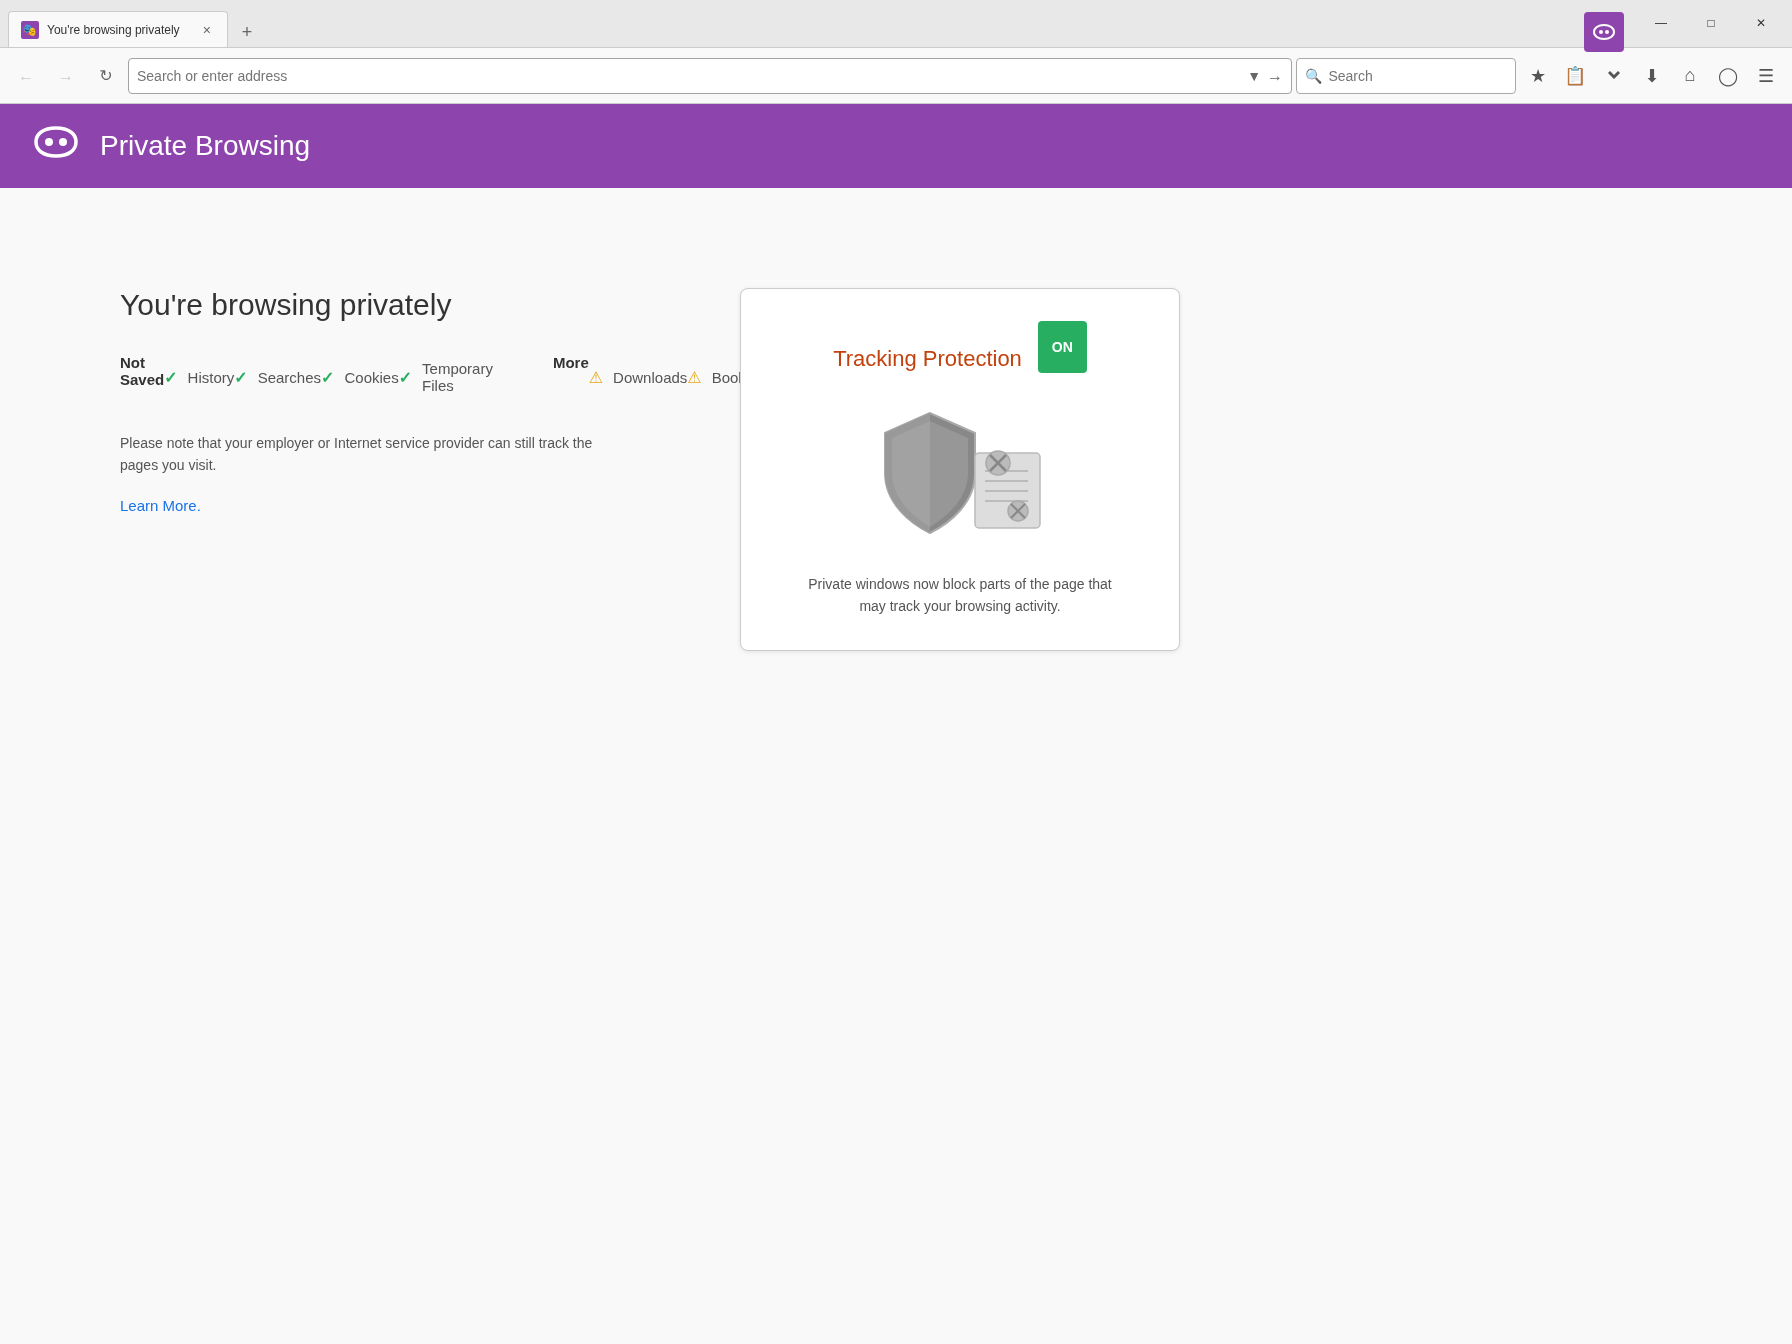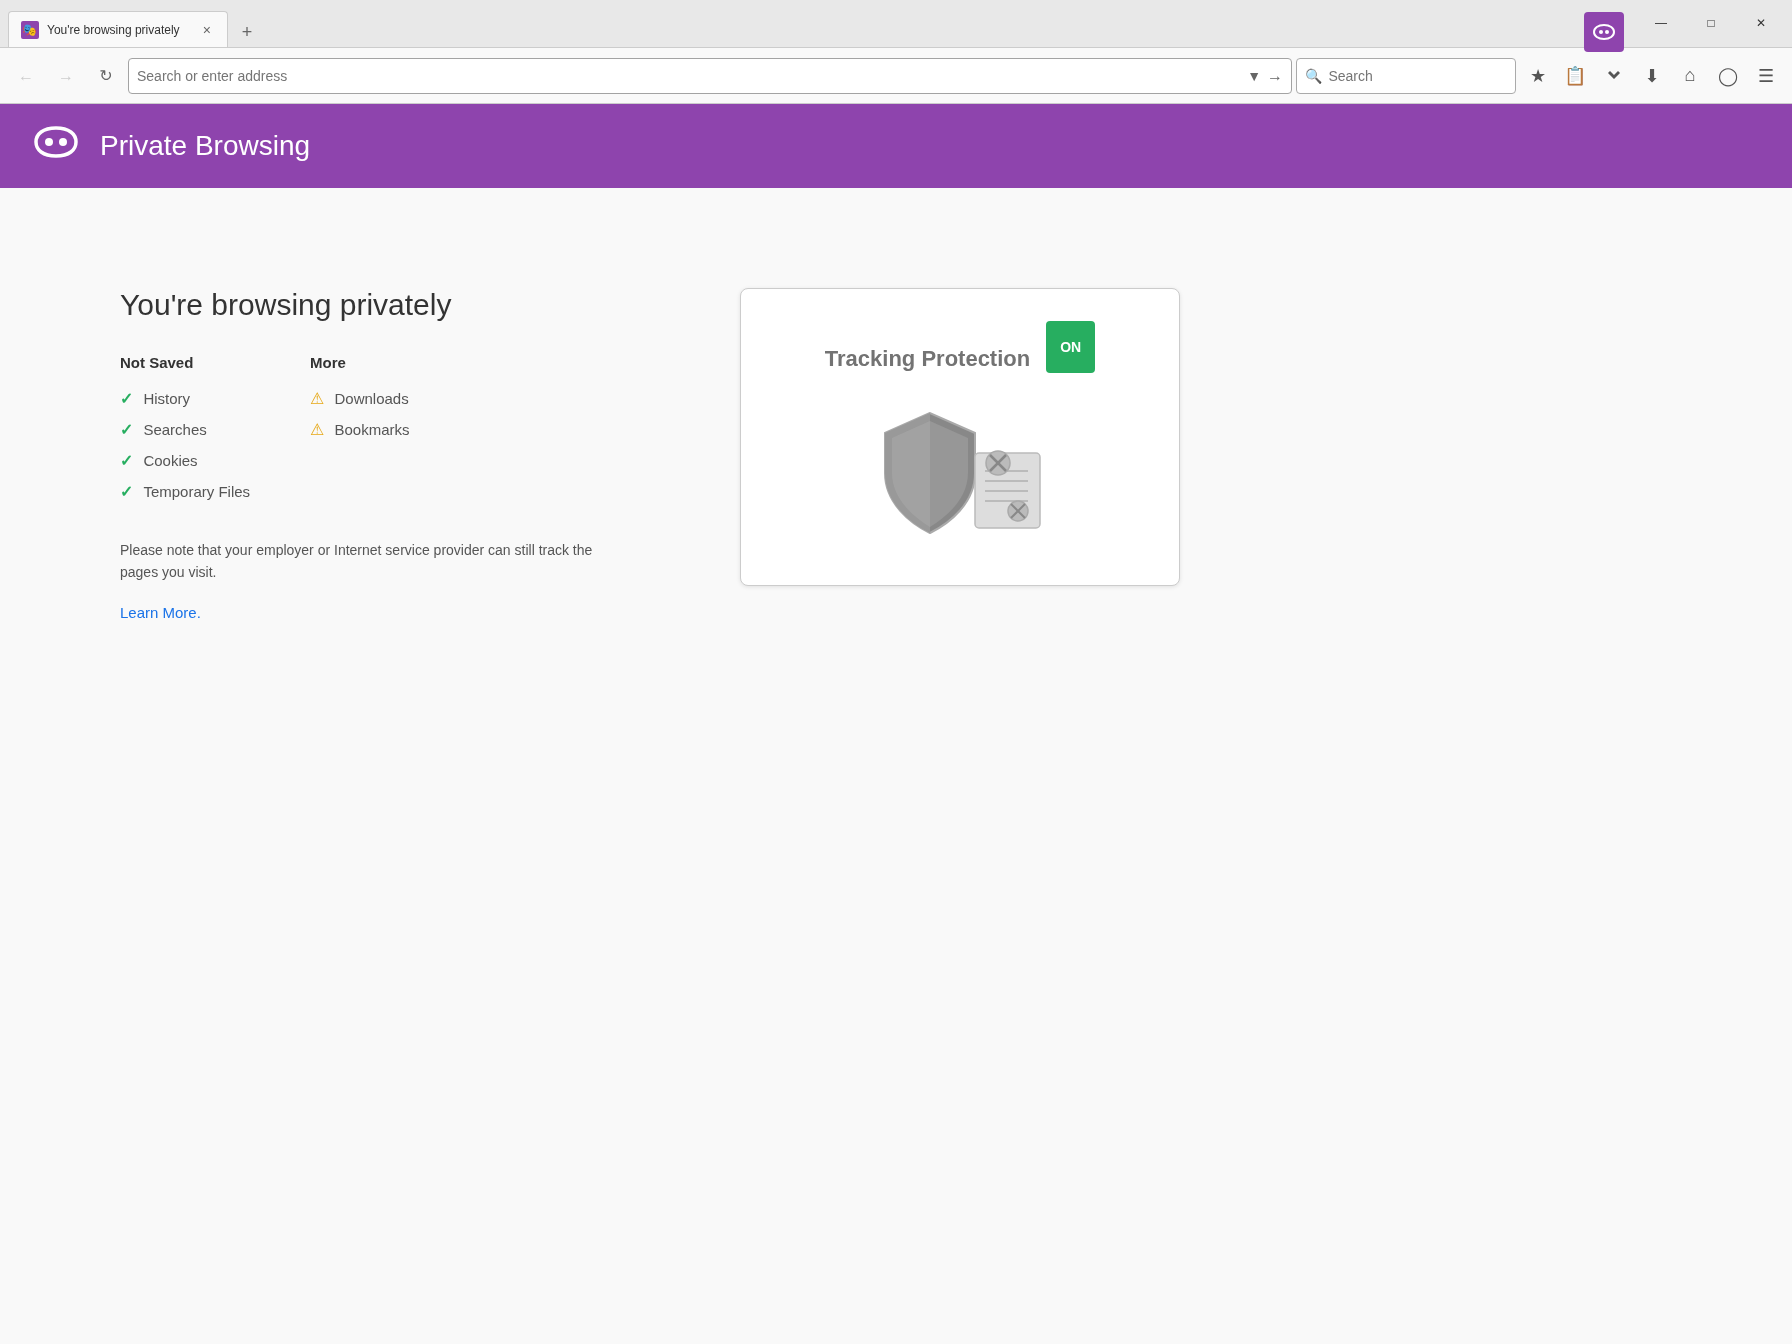--- a/index.html
+++ b/index.html
@@ -227,21 +227,21 @@
       color: #333;
       margin-bottom: 32px;
     }
     .items-row {
       display: flex;
       gap: 60px;
       margin-bottom: 32px;
     }
     .items-col {
       display: flex;
-      flex-direction: column;
+      flex-direction: row;
       gap: 0;
     }
     .items-col-title {
       font-size: 15px;
       font-weight: 700;
       color: #333;
       margin-bottom: 12px;
     }
     .item-row {
       display: flex;
@@ -292,22 +292,22 @@
       gap: 20px;
       box-shadow: 0 1px 4px rgba(0,0,0,0.1);
     }
     .tracking-header {
       display: flex;
       align-items: center;
       gap: 16px;
     }
     .tracking-title {
       font-size: 22px;
-      font-weight: 700;
-      color: #737373;
+      font-weight: 400;
+      color: #c2410c;
       margin-top: 24px;
     }
     .on-badge {
       background: #27ae60;
       color: white;
       font-size: 14px;
       font-weight: 700;
       padding: 18px 14px;
       border-radius: 4px;
     }
@@ -467,16 +467,17 @@
 
           <circle cx="128" cy="60" r="12" fill="#bbb" stroke="#aaa" stroke-width="1.5"></circle>
           <line x1="120" y1="52" x2="136" y2="68" stroke="#888" stroke-width="2.5"></line>
           <line x1="136" y1="52" x2="120" y2="68" stroke="#888" stroke-width="2.5"></line>
           <circle cx="148" cy="108" r="10" fill="#bbb" stroke="#aaa" stroke-width="1.5"></circle>
           <line x1="141" y1="101" x2="155" y2="115" stroke="#888" stroke-width="2"></line>
           <line x1="155" y1="101" x2="141" y2="115" stroke="#888" stroke-width="2"></line>
         </svg>
       </div>
 
+      <p class="tracking-desc">Private windows now block parts of the page that may track your browsing activity.</p>
 
     </div>
   </div>
 </div>
 
 </body></html>

